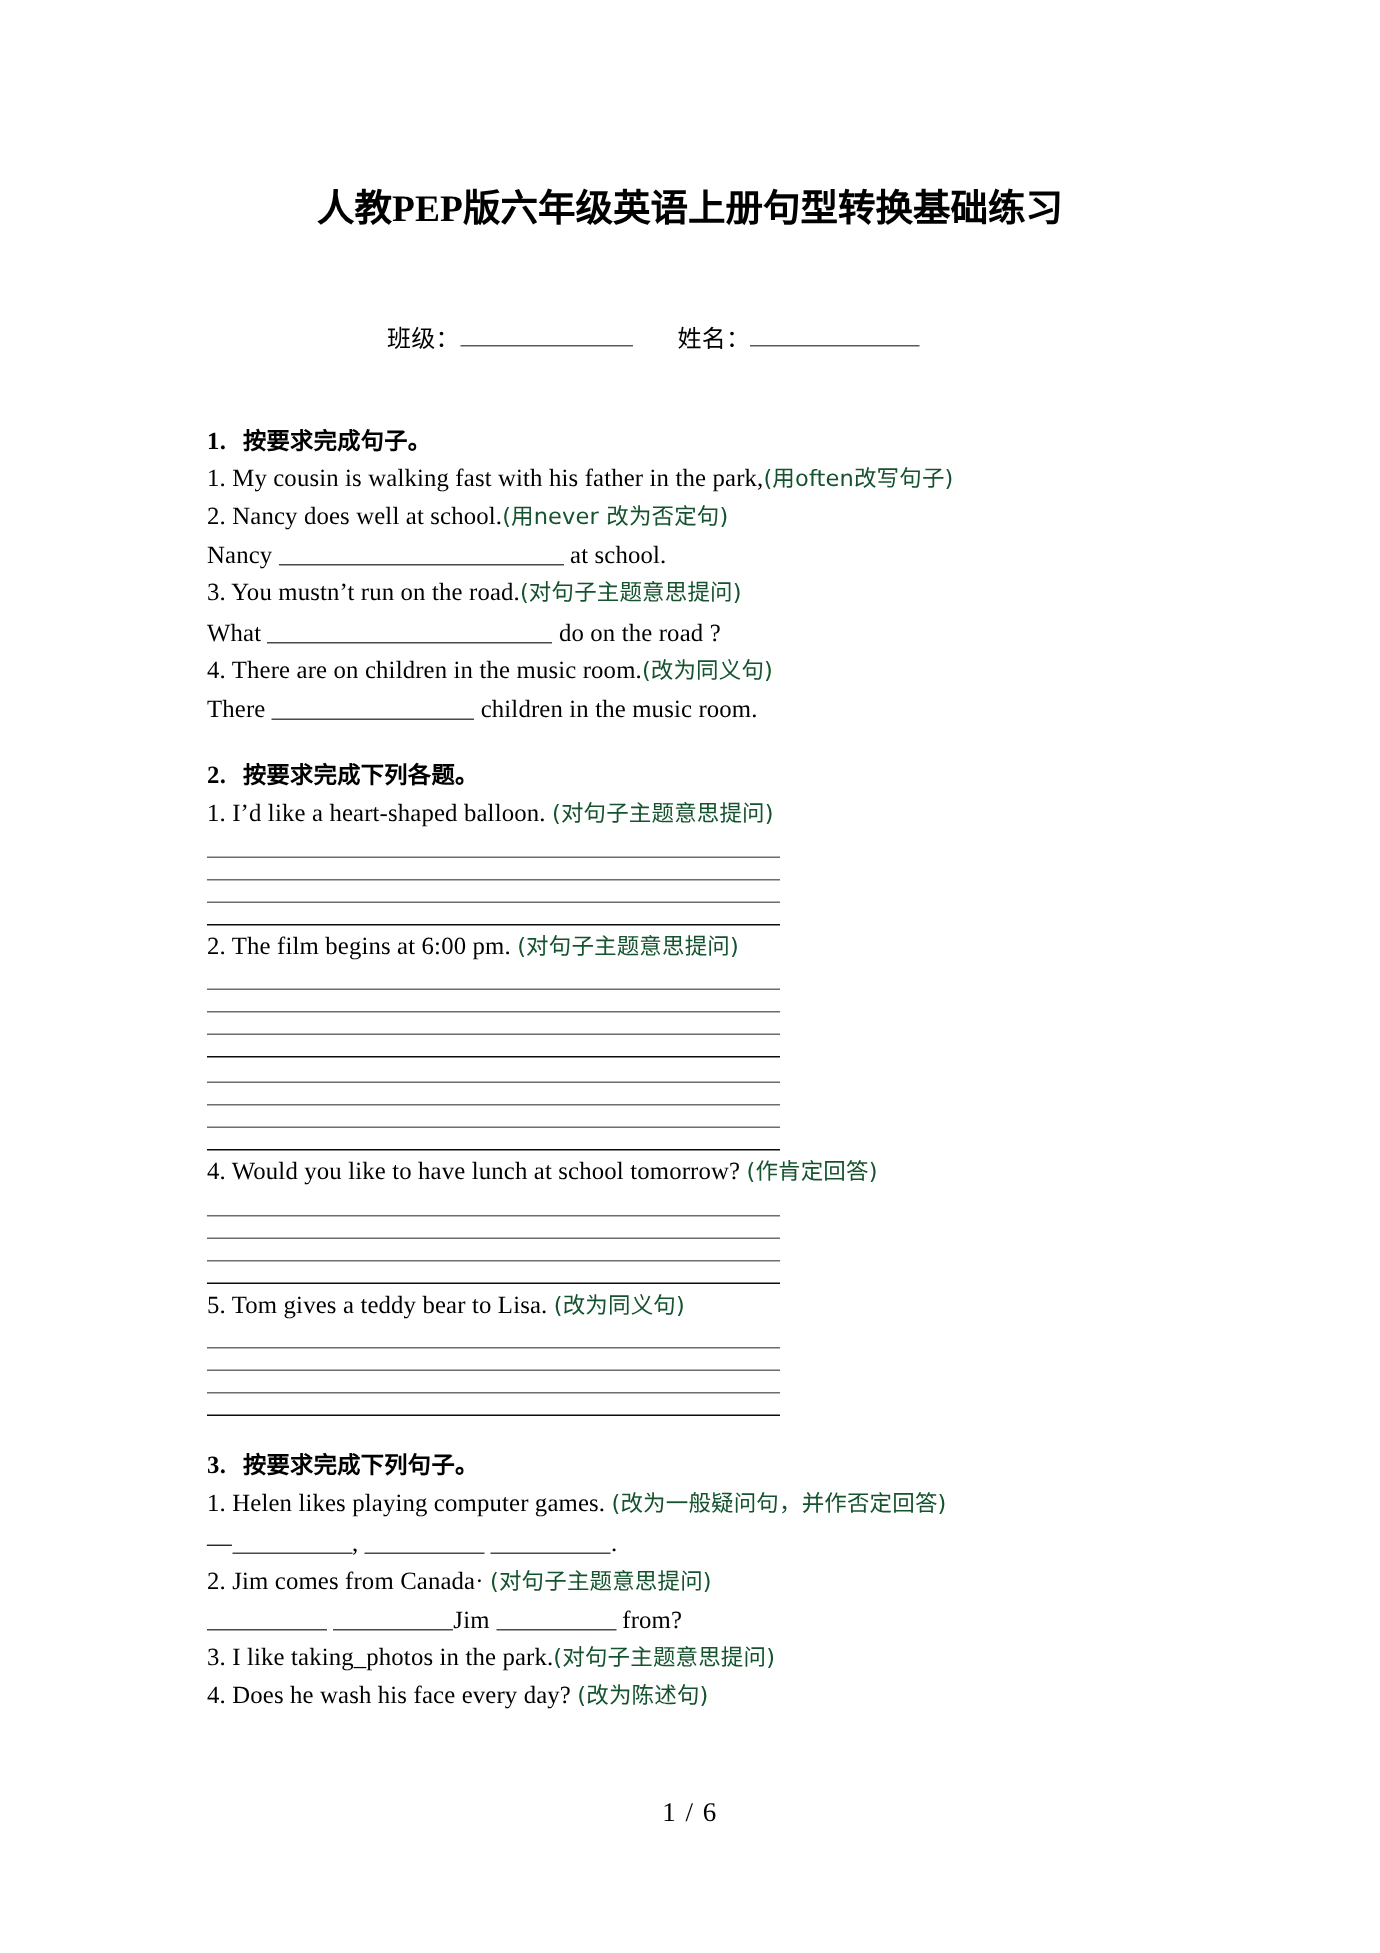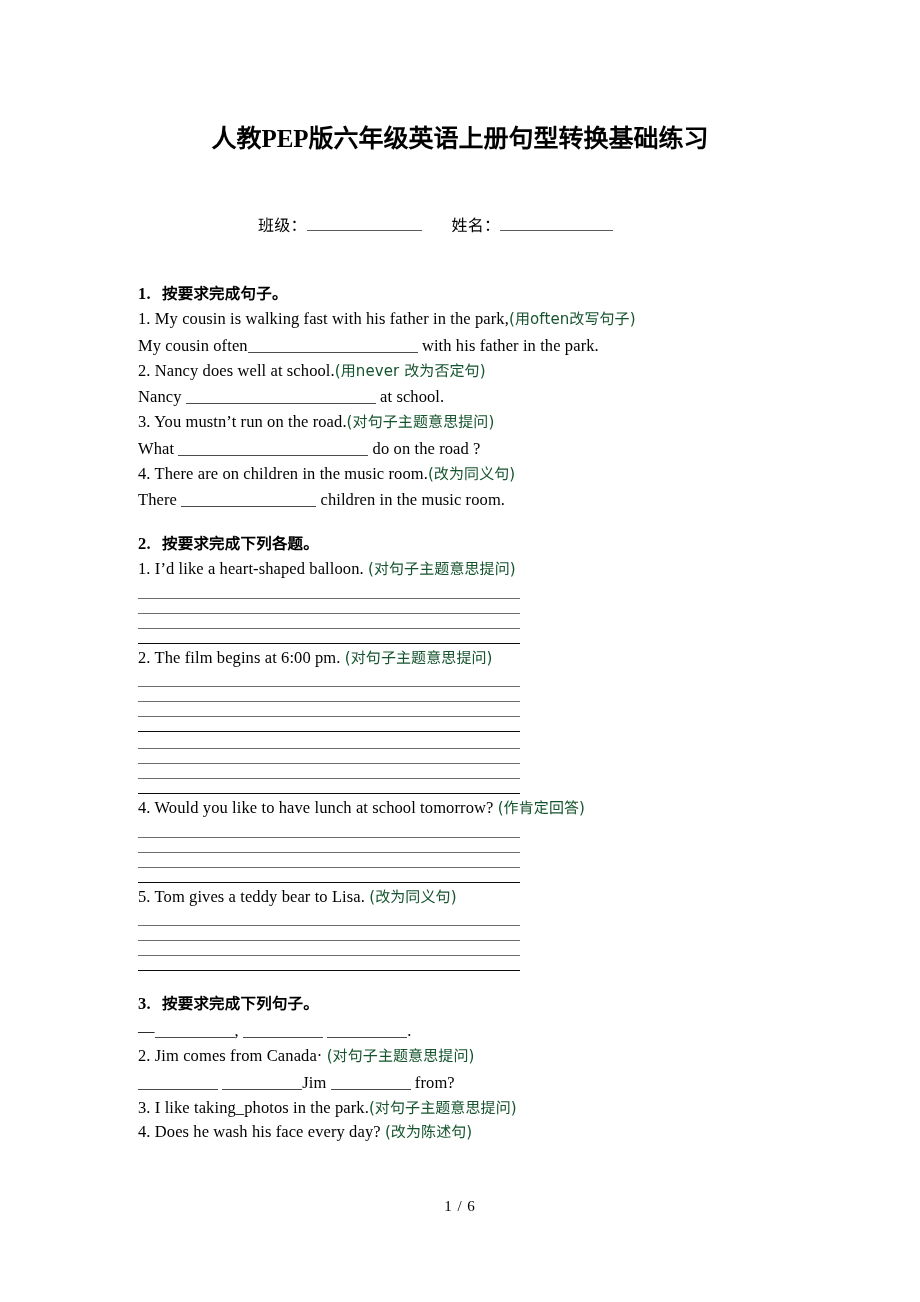--- a/index.html
+++ b/index.html
@@ -118,21 +118,21 @@
   }
   .gap-md { height: 19px; }
 
   
   .footer {
     position: absolute;
     left: 0;
     top: 1198px;
     width: 920px;
     text-align: center;
-    font-size: 15px;
+    font-size: 18px;
     letter-spacing: 1px;
   }
 </style>
 </head>
 <body>
 
 <div class="page">
 
   <div class="doc-title">人教PEP版六年级英语上册句型转换基础练习</div>
 
@@ -143,24 +143,20 @@
   <div class="body-wrap">
 
     <div class="sec-head">
       <span class="num">1.</span><span class="cn">按要求完成句子。</span>
     </div>
 
     <div class="q-line">
       <span>1.</span>
       <span>My cousin is walking fast with his father in the park,</span><span class="cn">(用often改写句子)</span>
     </div>
-    <div class="q-line tall">
-      <span>My cousin often</span><span class="blk b170"></span>
-      <span>with his father in the park.</span>
-    </div>
 
     <div class="q-line">
       <span>2.</span>
       <span>Nancy does well at school.</span><span class="cn">(用never 改为否定句)</span>
     </div>
     <div class="q-line tall">
       <span>Nancy</span>
       <span class="blk b190"></span>
       <span>at school.</span>
     </div>
@@ -245,20 +241,25 @@
       <i></i>
       <i class="last"></i>
     </div>
 
     <div class="gap-md"></div>
 
     <div class="sec-head">
       <span class="num">3.</span><span class="cn">按要求完成下列句子。</span>
     </div>
 
+    <div class="q-line">
+      <span>1.</span>
+      <span>Helen likes playing computer games.</span>
+      <span class="cn">(改为一般疑问句，并作否定回答)</span>
+    </div>
     <div class="q-line tall">
       <span>—</span><span class="blk b80"></span>, <span class="blk b80"></span> <span class="blk b80"></span>.
     </div>
 
     <div class="q-line">
       <span>2.</span>
       <span>Jim comes from Canada·</span>
       <span class="cn">(对句子主题意思提问)</span>
     </div>
     <div class="q-line tall">

